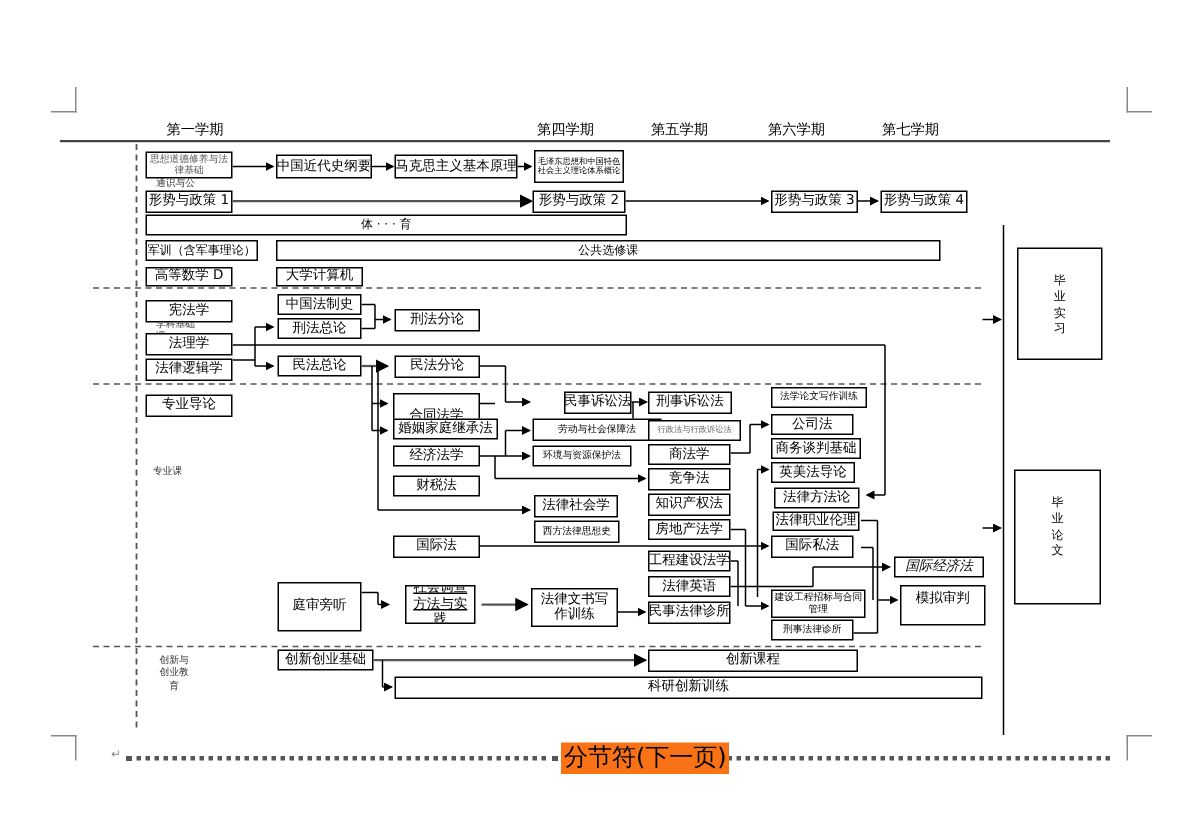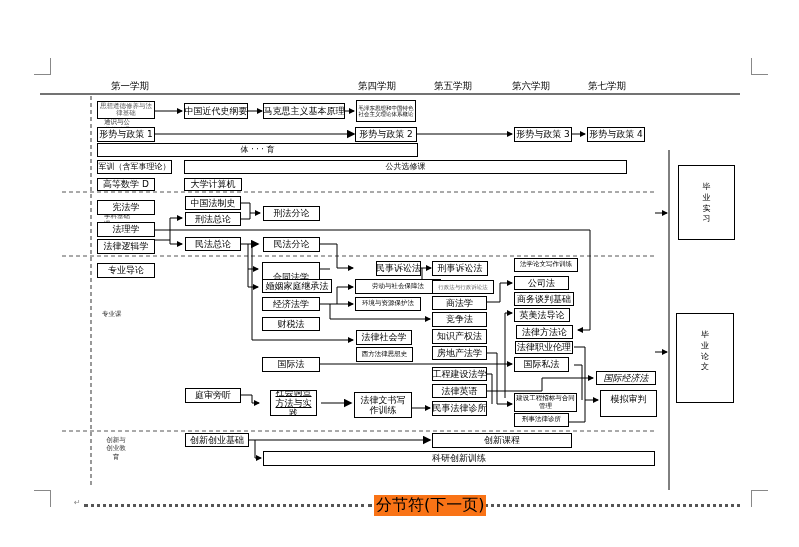--- a/index.html
+++ b/index.html
@@ -190,21 +190,21 @@
 <div class="box" style="left:514px;top:292px;width:60px;height:14px;">商务谈判基础</div>
 <div class="box" style="left:514px;top:308px;width:56px;height:14px;">英美法导论</div>
 <div class="box" style="left:516px;top:325px;width:57px;height:14px;">法律方法论</div>
 <div class="box" style="left:515px;top:341px;width:58px;height:13px;">法律职业伦理</div>
 <div class="box" style="left:514px;top:357px;width:55px;height:15px;">国际私法</div>
 <div class="box sm" style="left:514px;top:393px;width:63px;height:19px;">建设工程招标与合同管理</div>
 <div class="box sm" style="left:514px;top:413px;width:55px;height:14px;">刑事法律诊所</div>
 <div class="box" style="left:596px;top:371px;width:60px;height:14px;font-style:italic;">国际经济法</div>
 <div class="box" style="left:600px;top:390px;width:57px;height:27px;align-items:flex-start;padding-top:3px;">模拟审判</div>
 <div class="box" style="left:262px;top:357px;width:58px;height:15px;">国际法</div>
-<div class="box" style="left:185px;top:388px;width:56px;height:15px;">庭审旁听</div>
+<div class="box" style="left:185px;top:388px;width:56px;height:33px;">庭审旁听</div>
 <div class="box wrap" style="left:270px;top:390px;width:47px;height:26px;padding:0 4px;text-decoration:underline;">社会调查方法与实践</div>
 <div class="box wrap" style="left:354px;top:392px;width:58px;height:26px;padding:0 4px;">法律文书写作训练</div>
 
 <div class="box" style="left:185px;top:433px;width:64px;height:14px;">创新创业基础</div>
 <div class="box" style="left:432px;top:433px;width:140px;height:15px;">创新课程</div>
 <div class="box" style="left:263px;top:451px;width:392px;height:15px;justify-content:flex-start;padding-left:168px;">科研创新训练</div>
 
 <div class="vtext" style="left:678px;top:165px;width:57px;height:75px;">
   <span>毕</span>
   <span>业</span>

